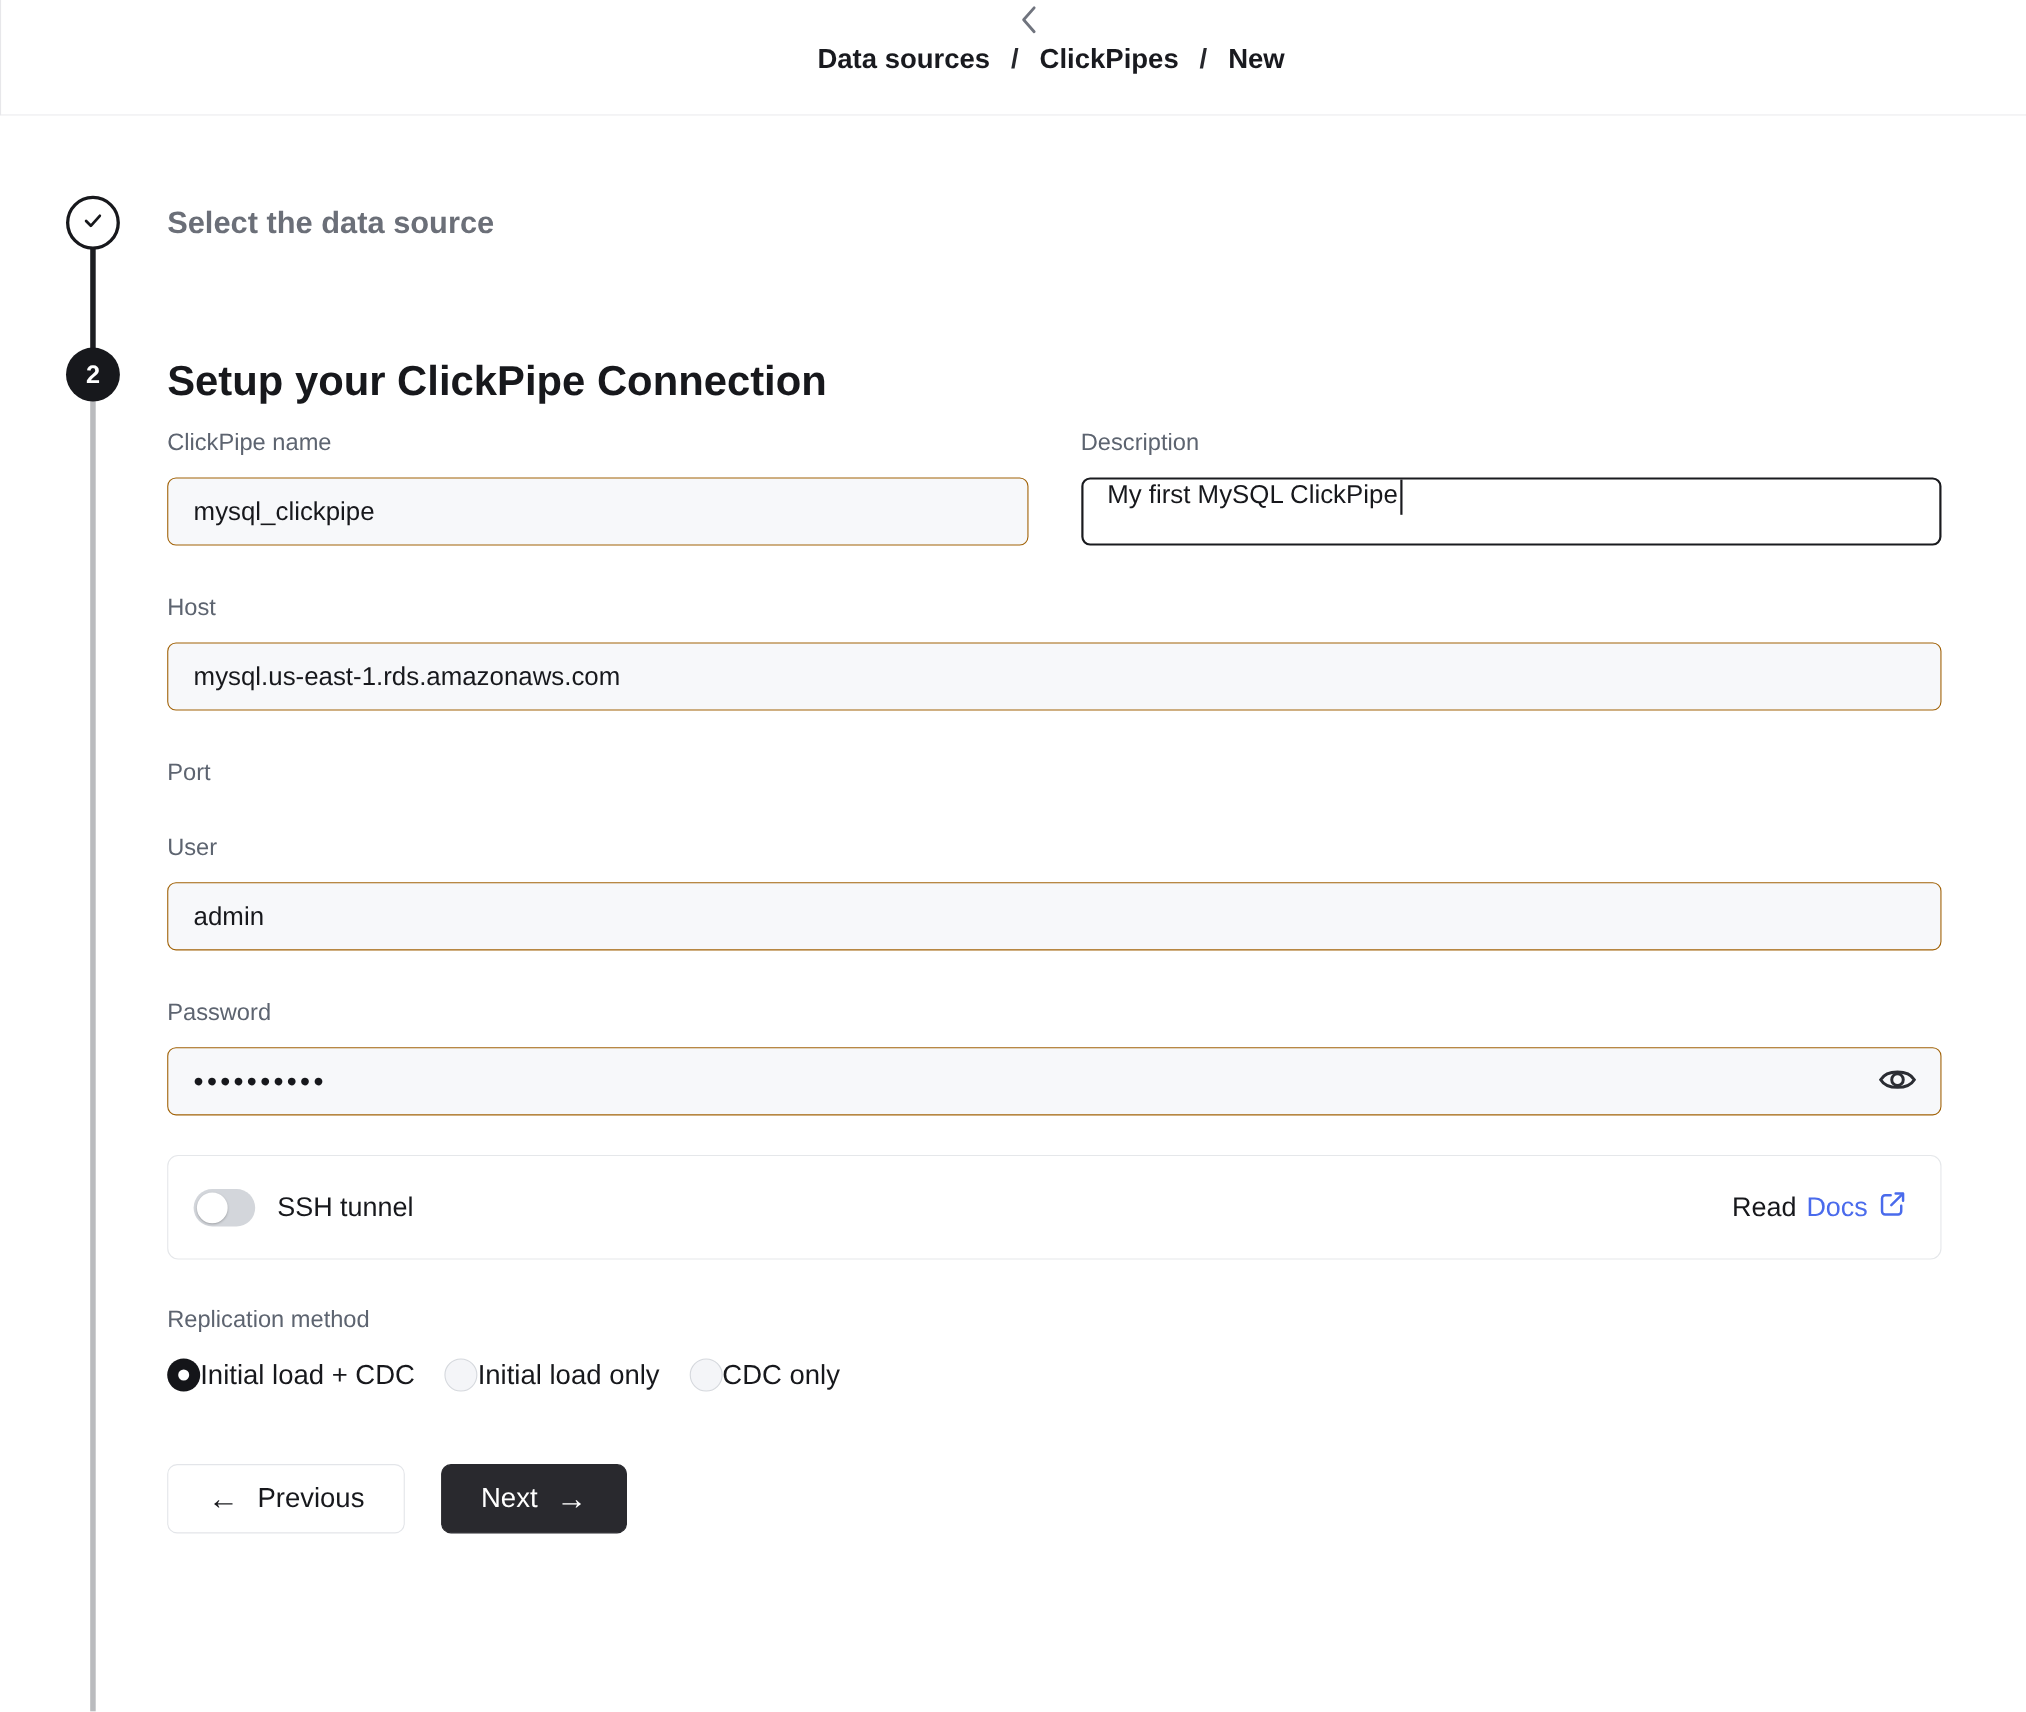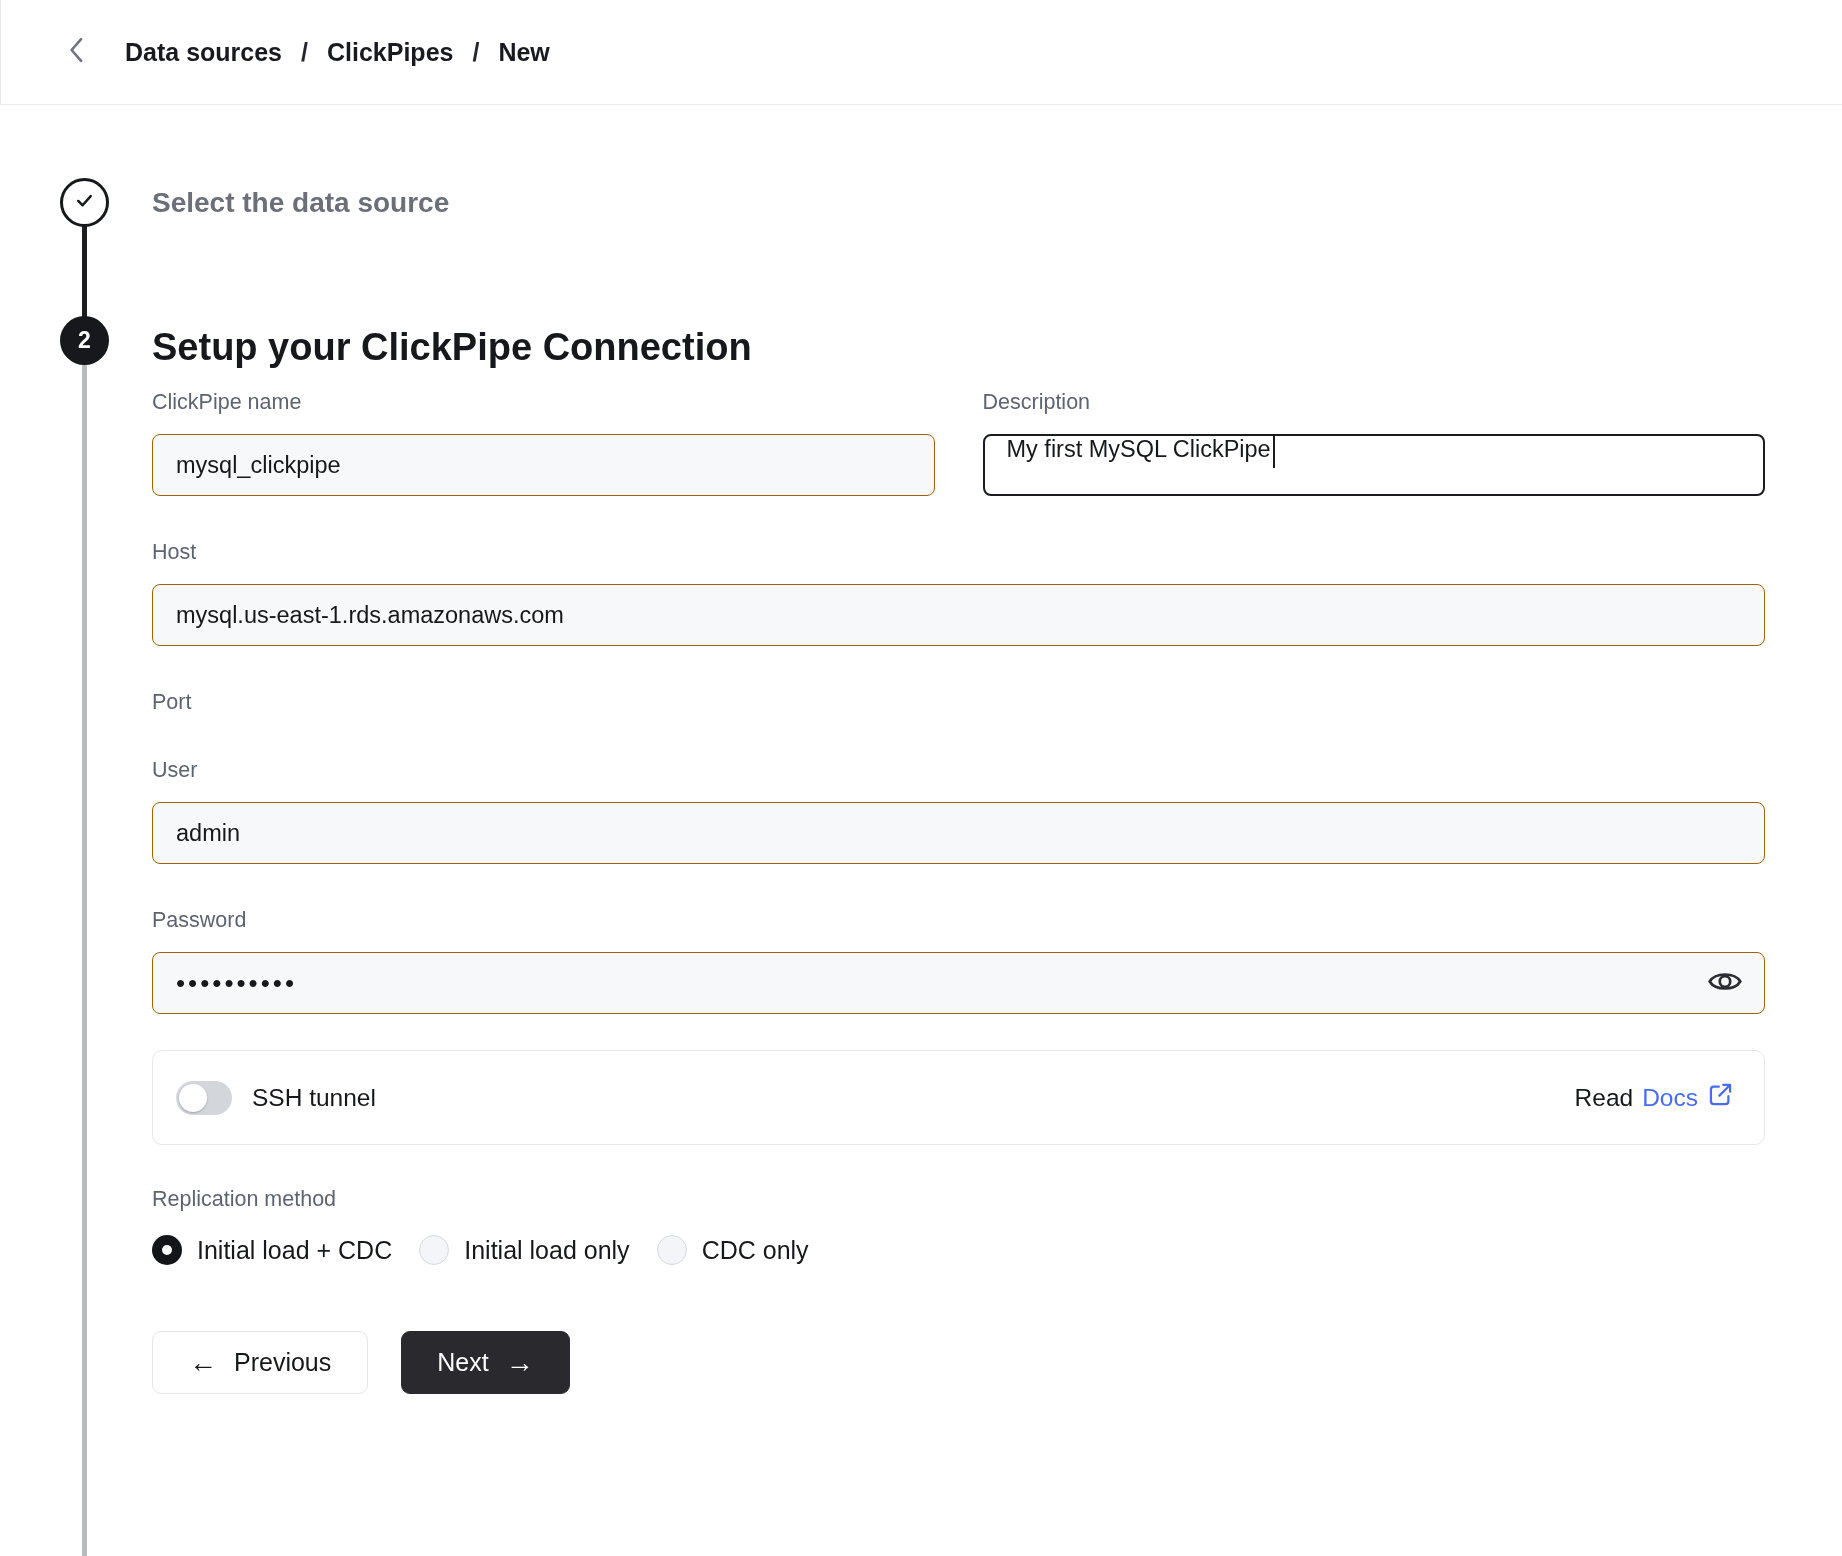--- a/index.html
+++ b/index.html
@@ -1,21 +1,21 @@
 <!DOCTYPE html>
 <html><head>
 <meta charset="utf-8">
 <style>
   * { margin:0; padding:0; box-sizing:border-box; }
   html,body { width:1842px; height:1556px; background:#ffffff;
     font-family:"Liberation Sans", sans-serif; color:#17181c; overflow:hidden; }
 
   
   .header { height:105px; display:flex; align-items:center; padding-left:68px;
-    border-bottom:1px solid #ebebee; border-left:1px solid #e7e7ea; background:#fff; }
+    border-bottom:1px solid #ebebee; border-left:1px solid #e7e7ea; background:#fff;flex-direction:column; }
   .back-btn { width:34px; height:40px; display:flex; align-items:center; justify-content:flex-start;
     cursor:pointer; margin-right:22px; }
   .crumbs { display:flex; align-items:center; gap:19px; font-size:25px; font-weight:700; color:#191a1f; }
   .crumb { cursor:pointer; }
   .crumb-sep { color:#26272c; }
 
   
   .main { position:relative; height:1451px; }
 
   .rail-circle { position:absolute; left:60px; top:73px; width:49px; height:49px;
@@ -61,21 +61,21 @@
   .toggle-knob { position:absolute; left:3px; top:3px; width:28px; height:28px; border-radius:50%;
     background:#fff; box-shadow:0 1px 2px rgba(0,0,0,.25); }
   .ssh-label { font-size:24.5px; color:#17181c; }
   .docs-wrap { display:flex; align-items:center; gap:9px; font-size:24.5px; }
   .docs-read { color:#17181c; }
   .docs-link { color:#4a6bec; cursor:pointer; }
 
   
   .rep-label { margin-top:42px; }
   .radio-row { margin-top:24px; display:flex; align-items:center; gap:27px; }
-  .radio-opt { display:flex; align-items:center; gap:15px; cursor:pointer;
+  .radio-opt { display:flex; align-items:center; cursor:pointer;
     font-size:25px; color:#17181c; }
   .radio { width:30px; height:30px; border-radius:50%; flex:0 0 auto; }
   .radio.off { background:#f4f5f8; border:1.5px solid #d5d8dd; }
   .radio.on { background:#141519; position:relative; }
   .radio.on::after { content:""; position:absolute; left:50%; top:50%; width:10px; height:10px;
     margin:-5px 0 0 -5px; border-radius:50%; background:#fff; }
 
   
   .btn-row { margin-top:66px; display:flex; align-items:center; gap:33px; }
   .btn { height:63px; border-radius:9px; display:flex; align-items:center; gap:17px;

